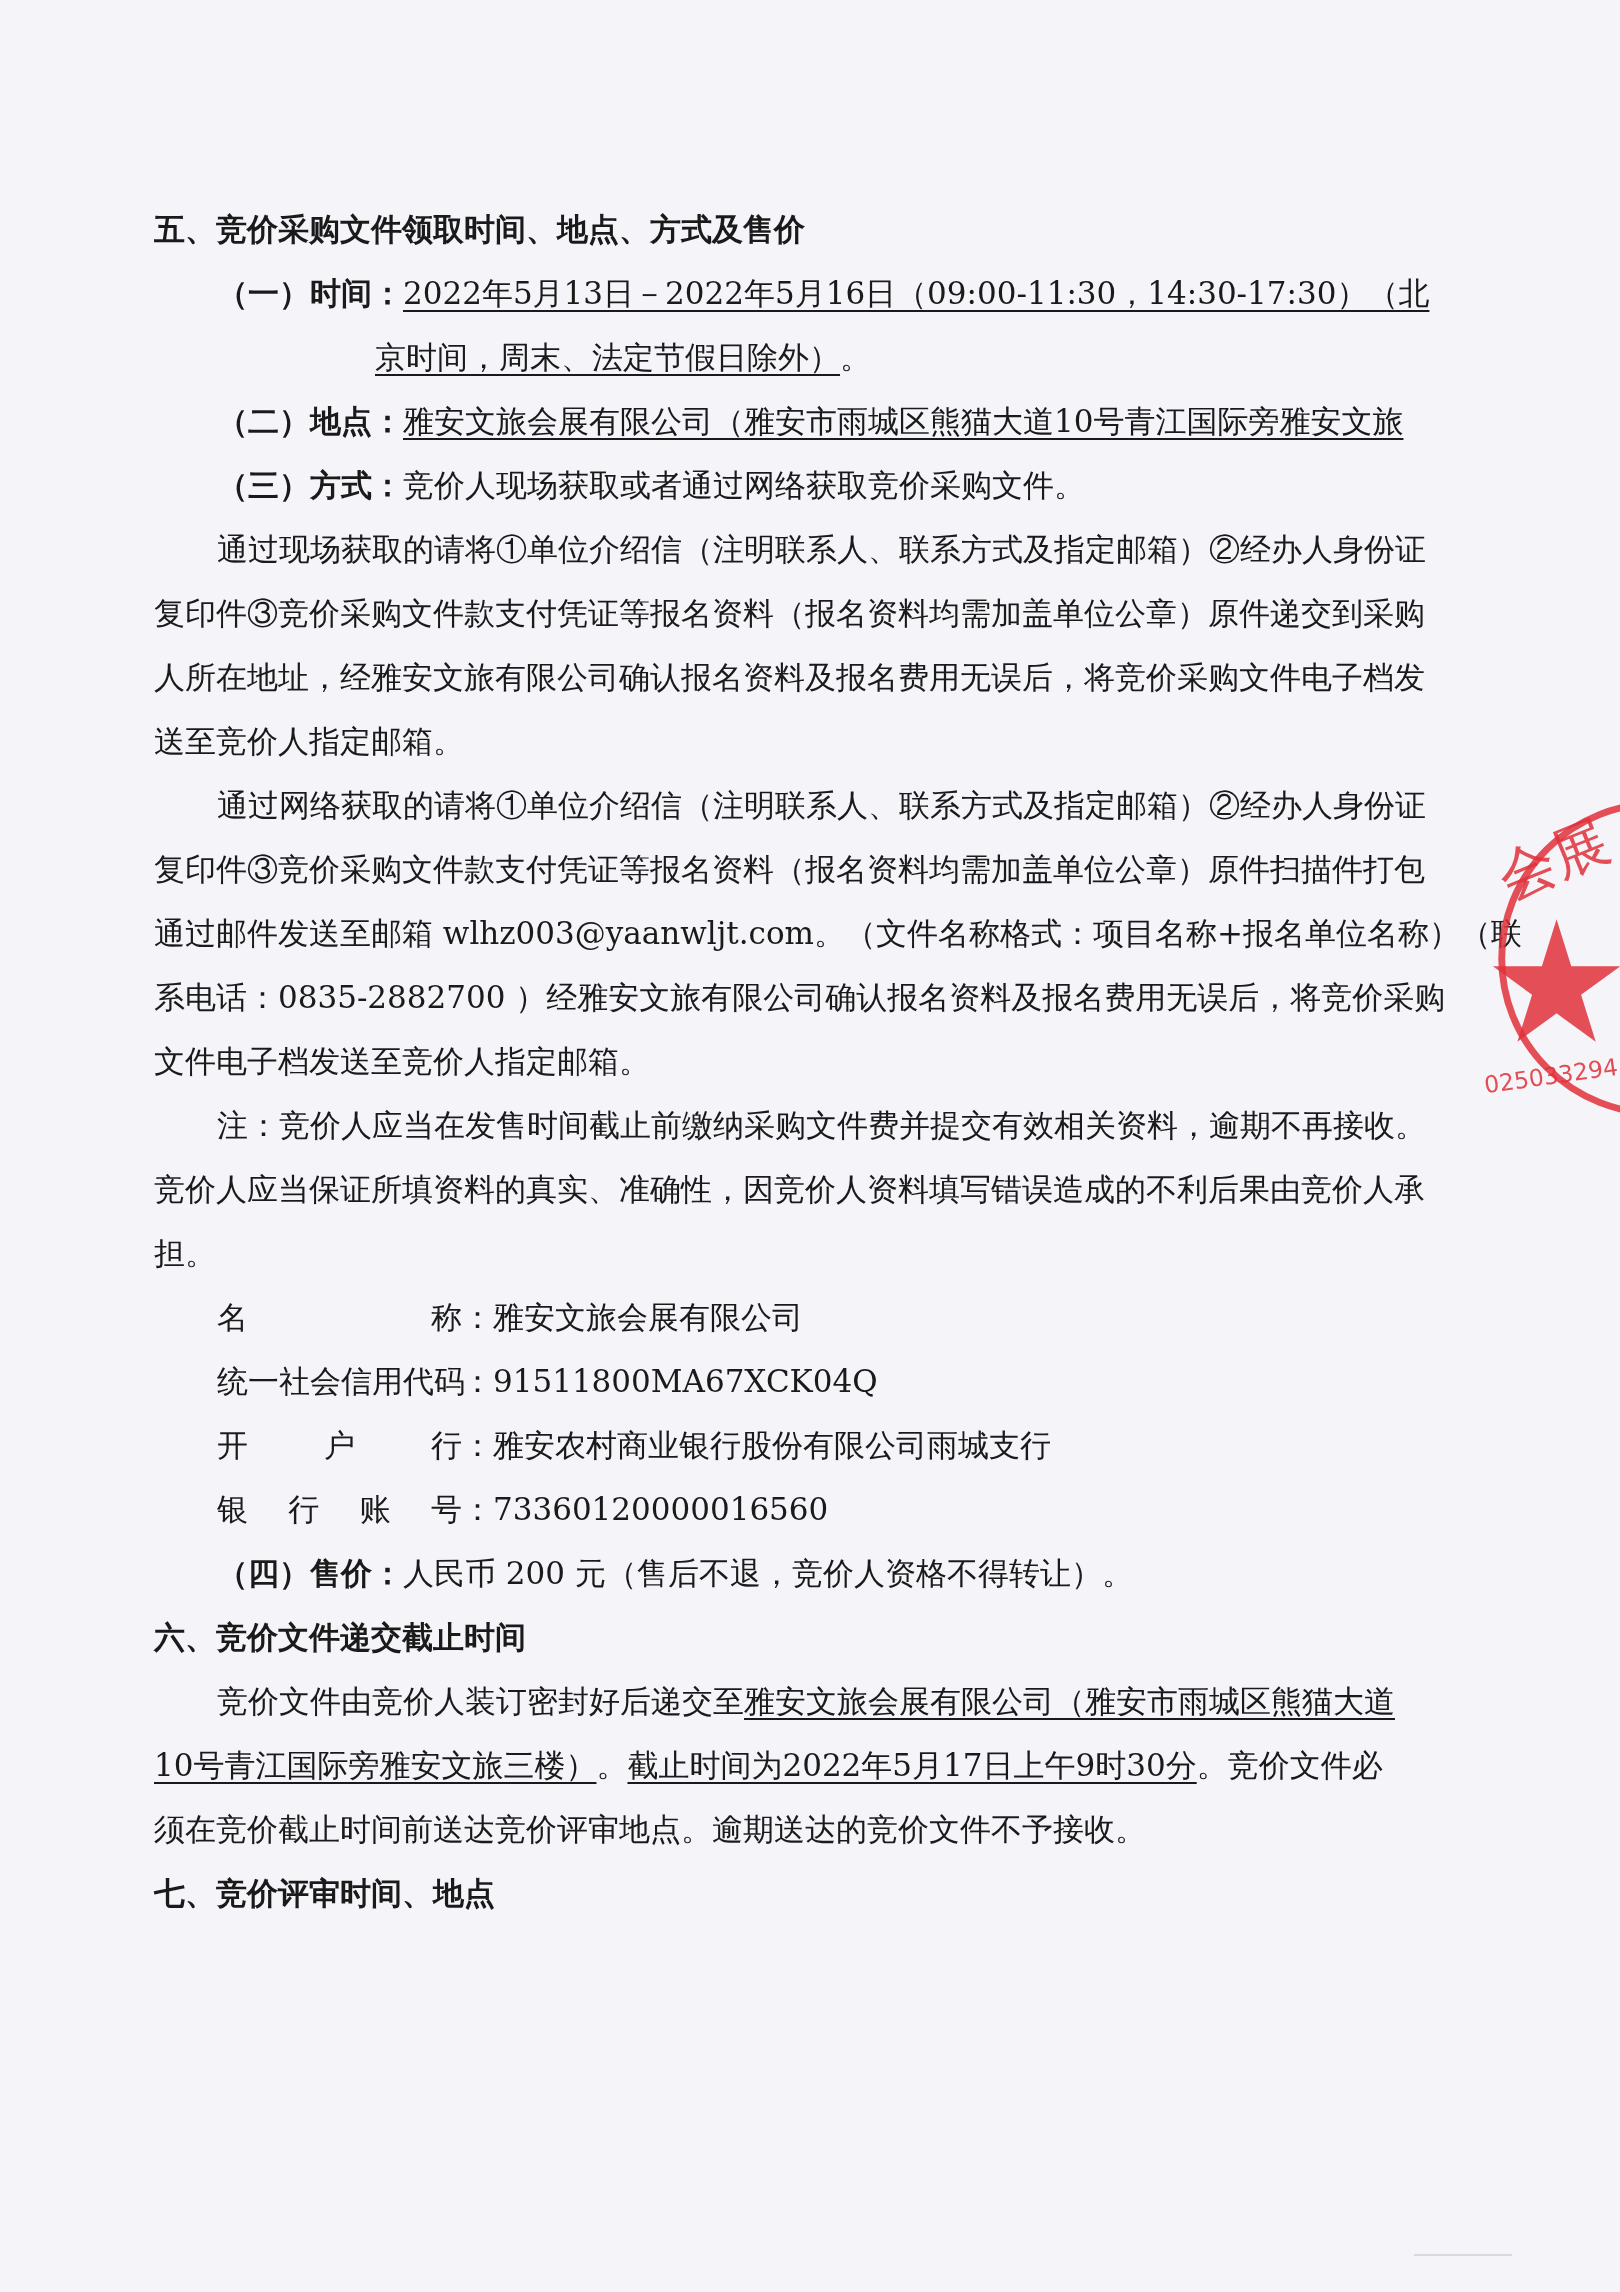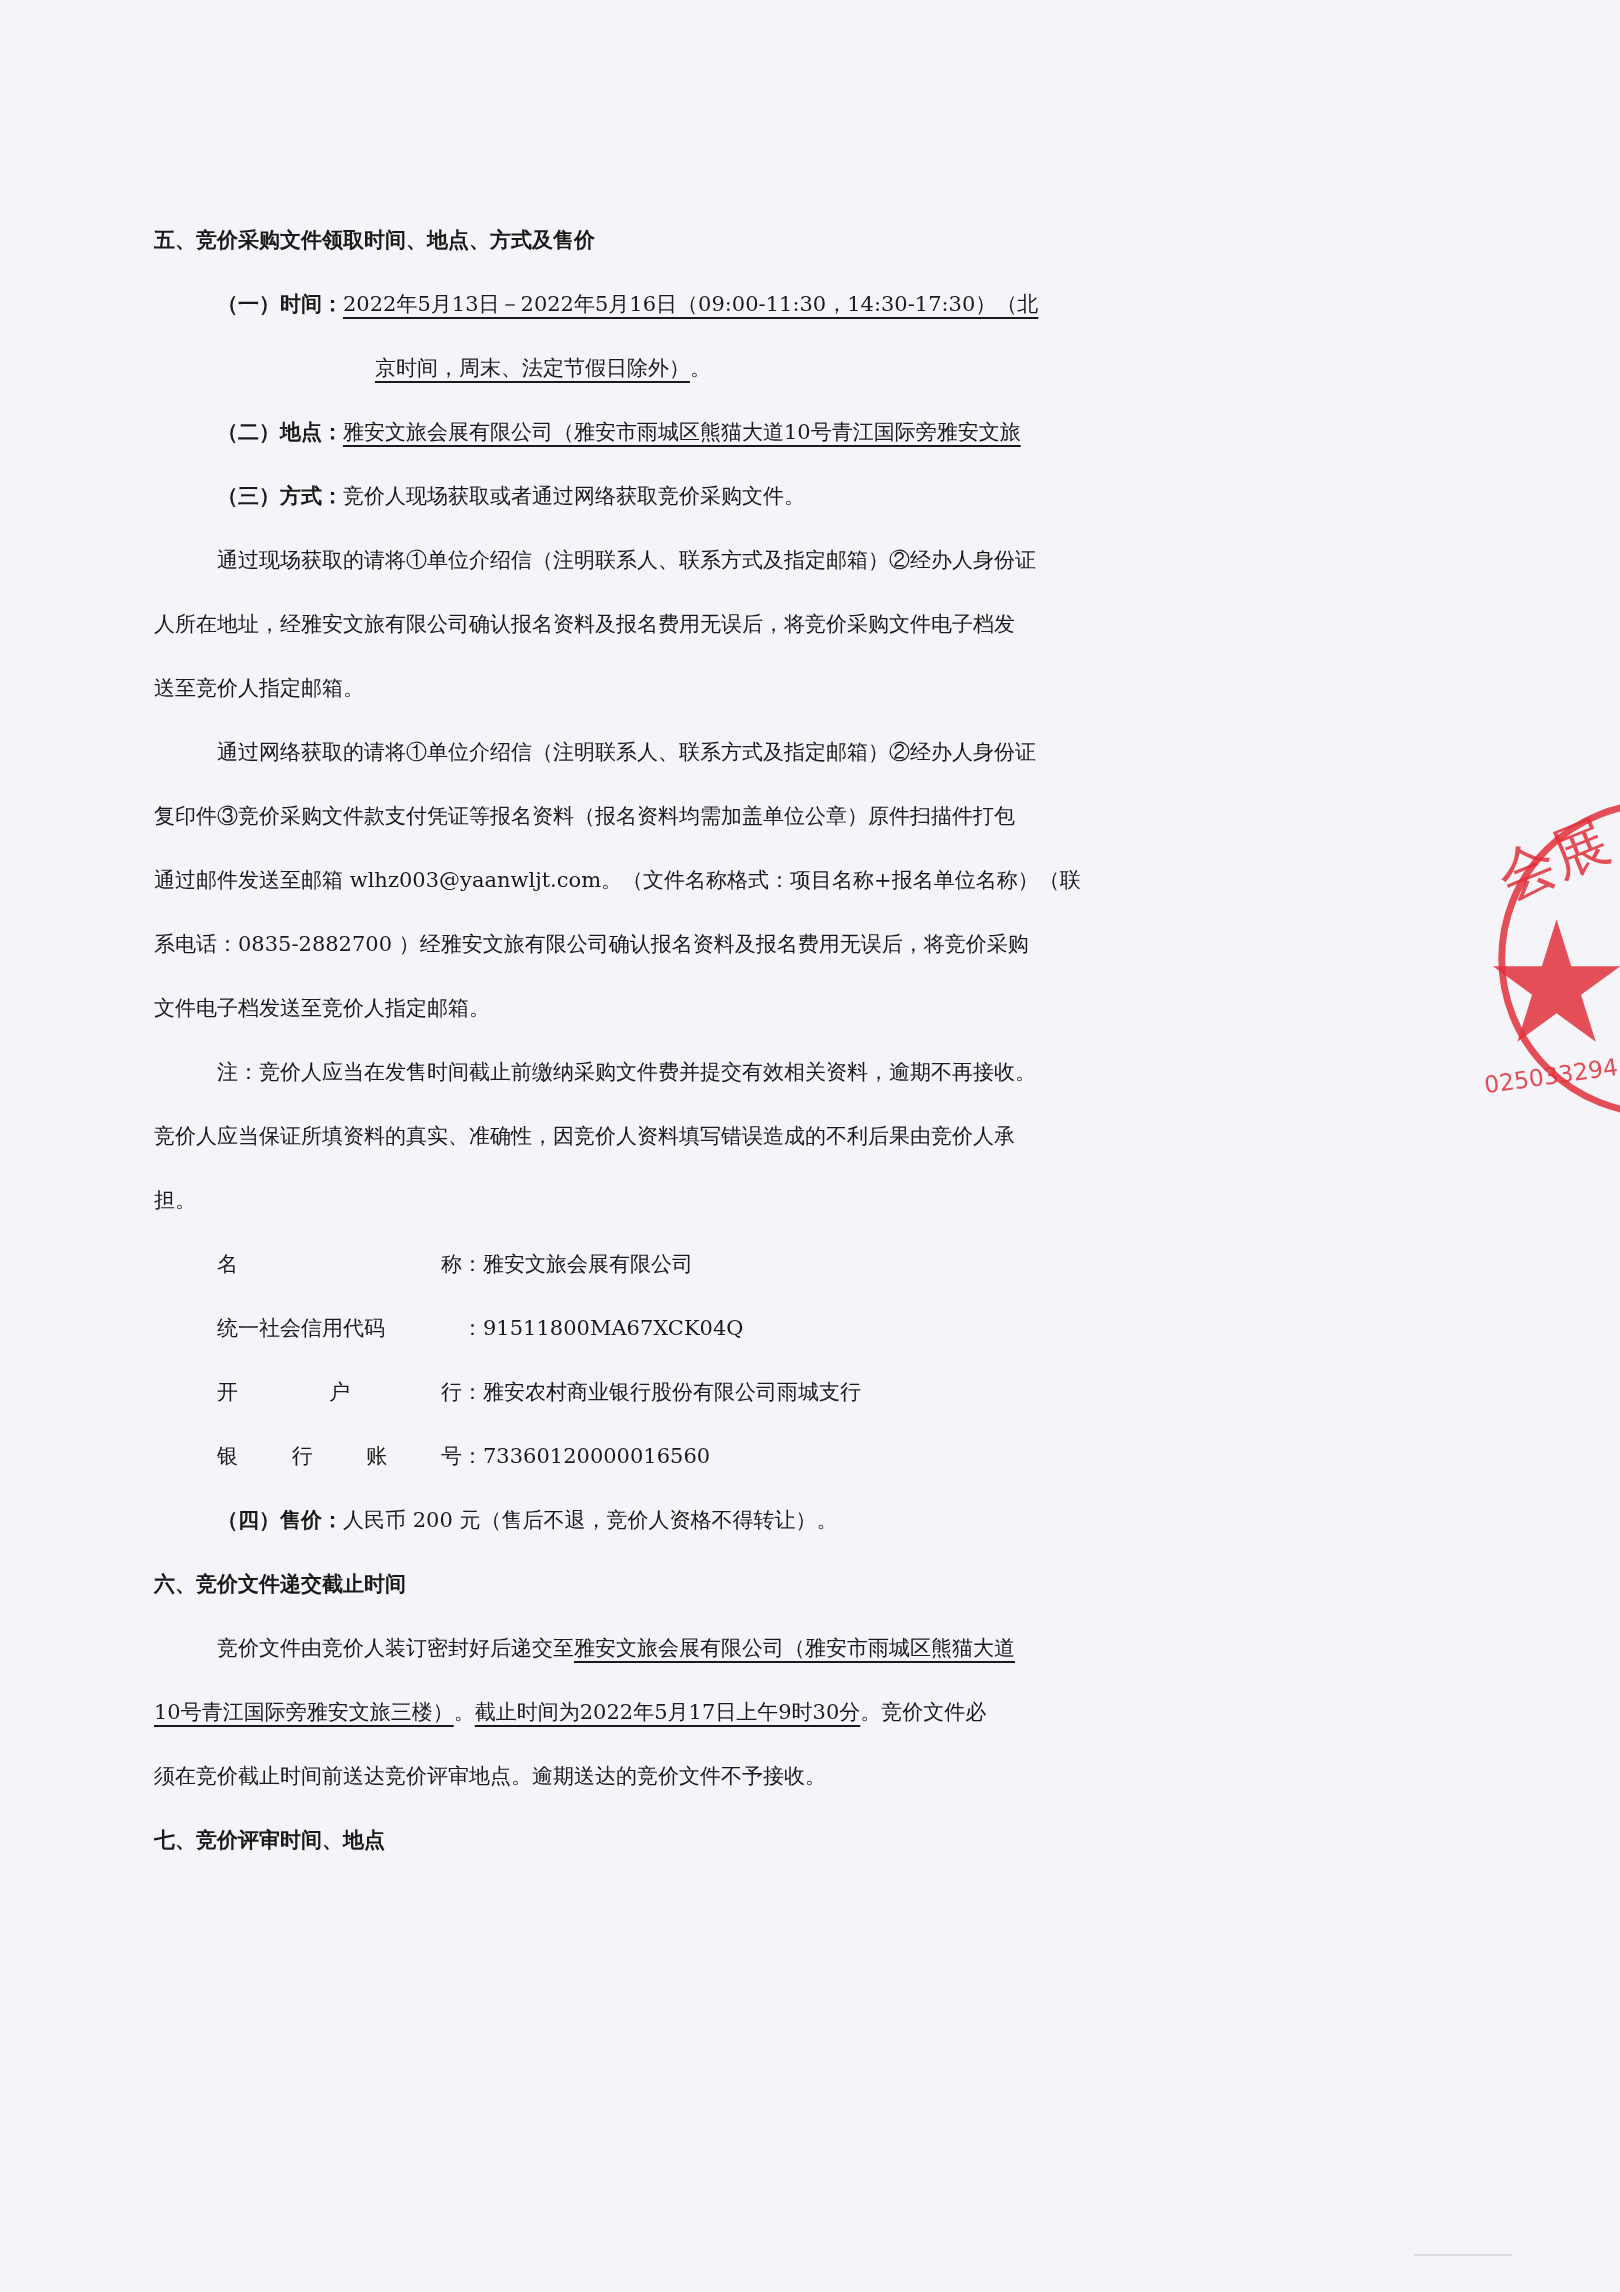--- a/index.html
+++ b/index.html
@@ -1,18 +1,18 @@
 <!DOCTYPE html>
 <html><head>
 <meta charset="utf-8">
 <style>
   html, body { margin:0; padding:0; }
   body { width:1620px; height:2293px; background:#f4f4f9; position:relative; overflow:hidden;
          font-family:"DejaVu Serif","Liberation Serif",serif; color:#1a1a1a; }
-  .page { position:absolute; left:154px; top:208px; width:1323px; font-size:21px; line-height:64px; }
+  .page { position:absolute; left:154px; top:197px; width:1323px; font-size:31px; line-height:64px; }
   .line { white-space:nowrap; height:64px; }
   .indent { padding-left:63px; }
   .indent2 { padding-left:260px; }
   .bold { font-weight:bold;font-family:Liberation Serif, serif; }
   .u { text-decoration:underline; text-underline-offset:5.9px; text-decoration-thickness:2px; }
   .heading { font-weight:bold; }
   .seal { position:absolute; left:1480px; top:792px; width:255px; height:333px; }
   .footer-line { position:absolute; left:1414px; top:2254px; width:98px; height:2px; background:#dcd8e2; }
   .just { display:inline-flex; justify-content:space-between; width:245px; }
 </style>
@@ -32,20 +32,21 @@
   <div class="line" style="padding-left:63px">
     <span class="bold">（二）地点：</span><span class="u">雅安文旅会展有限公司（雅安市雨城区熊猫大道10号青江国际旁雅安文旅</span>
   </div>
 
   <div class="line" style="padding-left:63px">
     <span class="bold">（三）方式：</span><span>竞价人现场获取或者通过网络获取竞价采购文件。</span>
   </div>
 
   <div>
     <div class="line indent">通过现场获取的请将①单位介绍信（注明联系人、联系方式及指定邮箱）②经办人身份证</div>
+    <div class="line">复印件③竞价采购文件款支付凭证等报名资料（报名资料均需加盖单位公章）原件递交到采购</div>
     <div class="line">人所在地址，经雅安文旅有限公司确认报名资料及报名费用无误后，将竞价采购文件电子档发</div>
     <div class="line">送至竞价人指定邮箱。</div>
   </div>
 
   <div>
     <div class="line indent">通过网络获取的请将①单位介绍信（注明联系人、联系方式及指定邮箱）②经办人身份证</div>
     <div class="line">复印件③竞价采购文件款支付凭证等报名资料（报名资料均需加盖单位公章）原件扫描件打包</div>
     <div class="line">通过邮件发送至邮箱 wlhz003@yaanwljt.com。（文件名称格式：项目名称+报名单位名称）（联</div>
     <div class="line">系电话：0835-2882700 ）经雅安文旅有限公司确认报名资料及报名费用无误后，将竞价采购</div>
     <div class="line">文件电子档发送至竞价人指定邮箱。</div>

